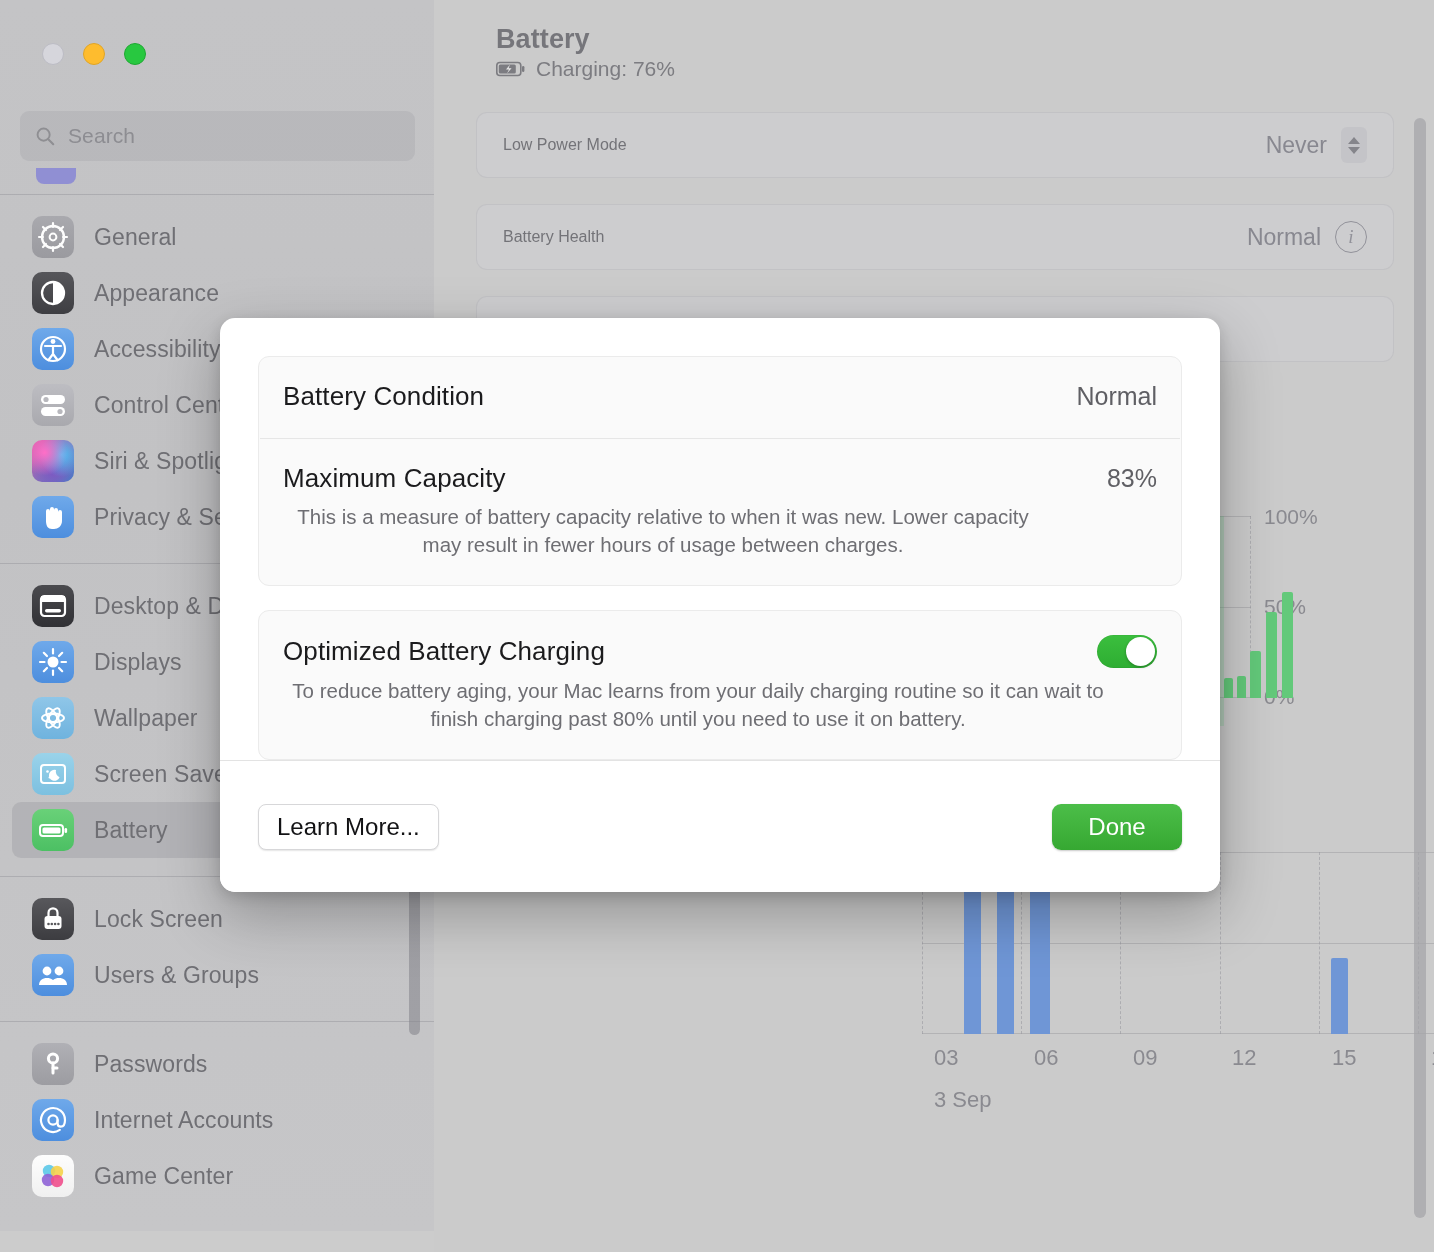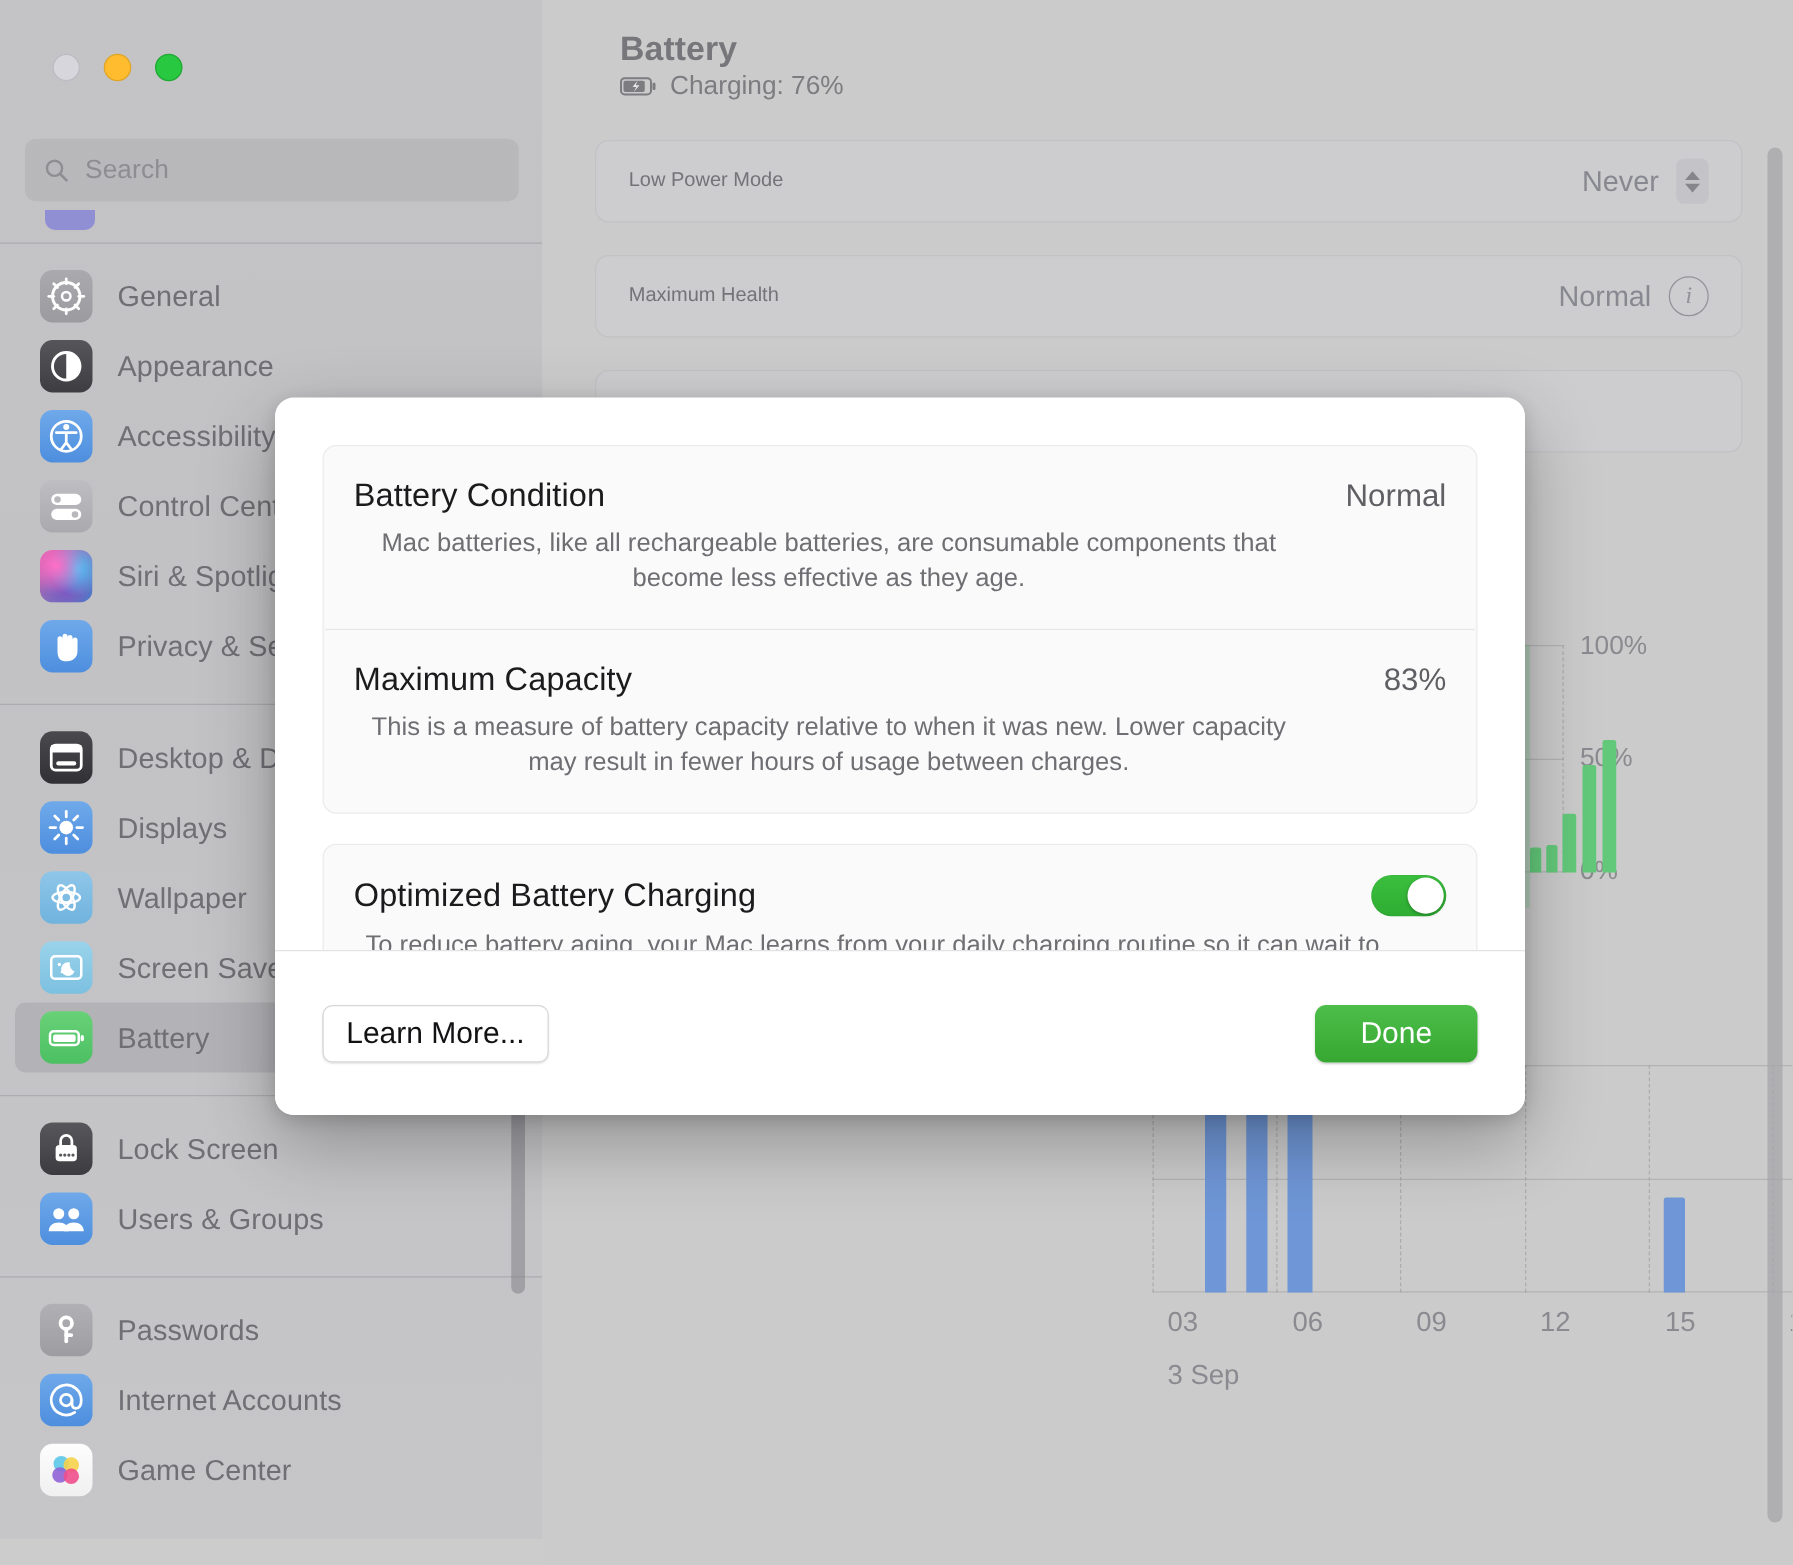--- a/index.html
+++ b/index.html
@@ -684,21 +684,21 @@
             <div class="stepper">
               <div class="chev chev-up"></div>
               <div class="chev chev-dn"></div>
             </div>
           </div>
         </div>
       </div>
 
       <div class="card" style="top:204px;height:66px;">
         <div class="card-row">
-          <span class="card-label">Maximum Health</span>
+          <span class="card-label">Battery Health</span>
           <div class="card-right">
             <span class="card-value">Normal</span>
             <div class="info-circle">i</div>
           </div>
         </div>
       </div>
 
       <div class="card" style="top:296px;height:66px;"></div>
       <div class="section-head" style="left:752px;top:320px;">s</div>
 
@@ -776,21 +776,20 @@
 
     <div class="sheet-body">
 
       <div class="group-card">
 
         <div class="grow-sec">
           <div class="row-head">
             <span class="row-title">Battery Condition</span>
             <span class="row-value">Normal</span>
           </div>
-          <div class="row-desc">Mac batteries, like all rechargeable batteries, are consumable components that become less effective as they age.</div>
         </div>
 
         <div class="inner-divider"></div>
 
         <div class="grow-sec">
           <div class="row-head">
             <span class="row-title">Maximum Capacity</span>
             <span class="row-value">83%</span>
           </div>
           <div class="row-desc">This is a measure of battery capacity relative to when it was new. Lower capacity may result in fewer hours of usage between charges.</div>

